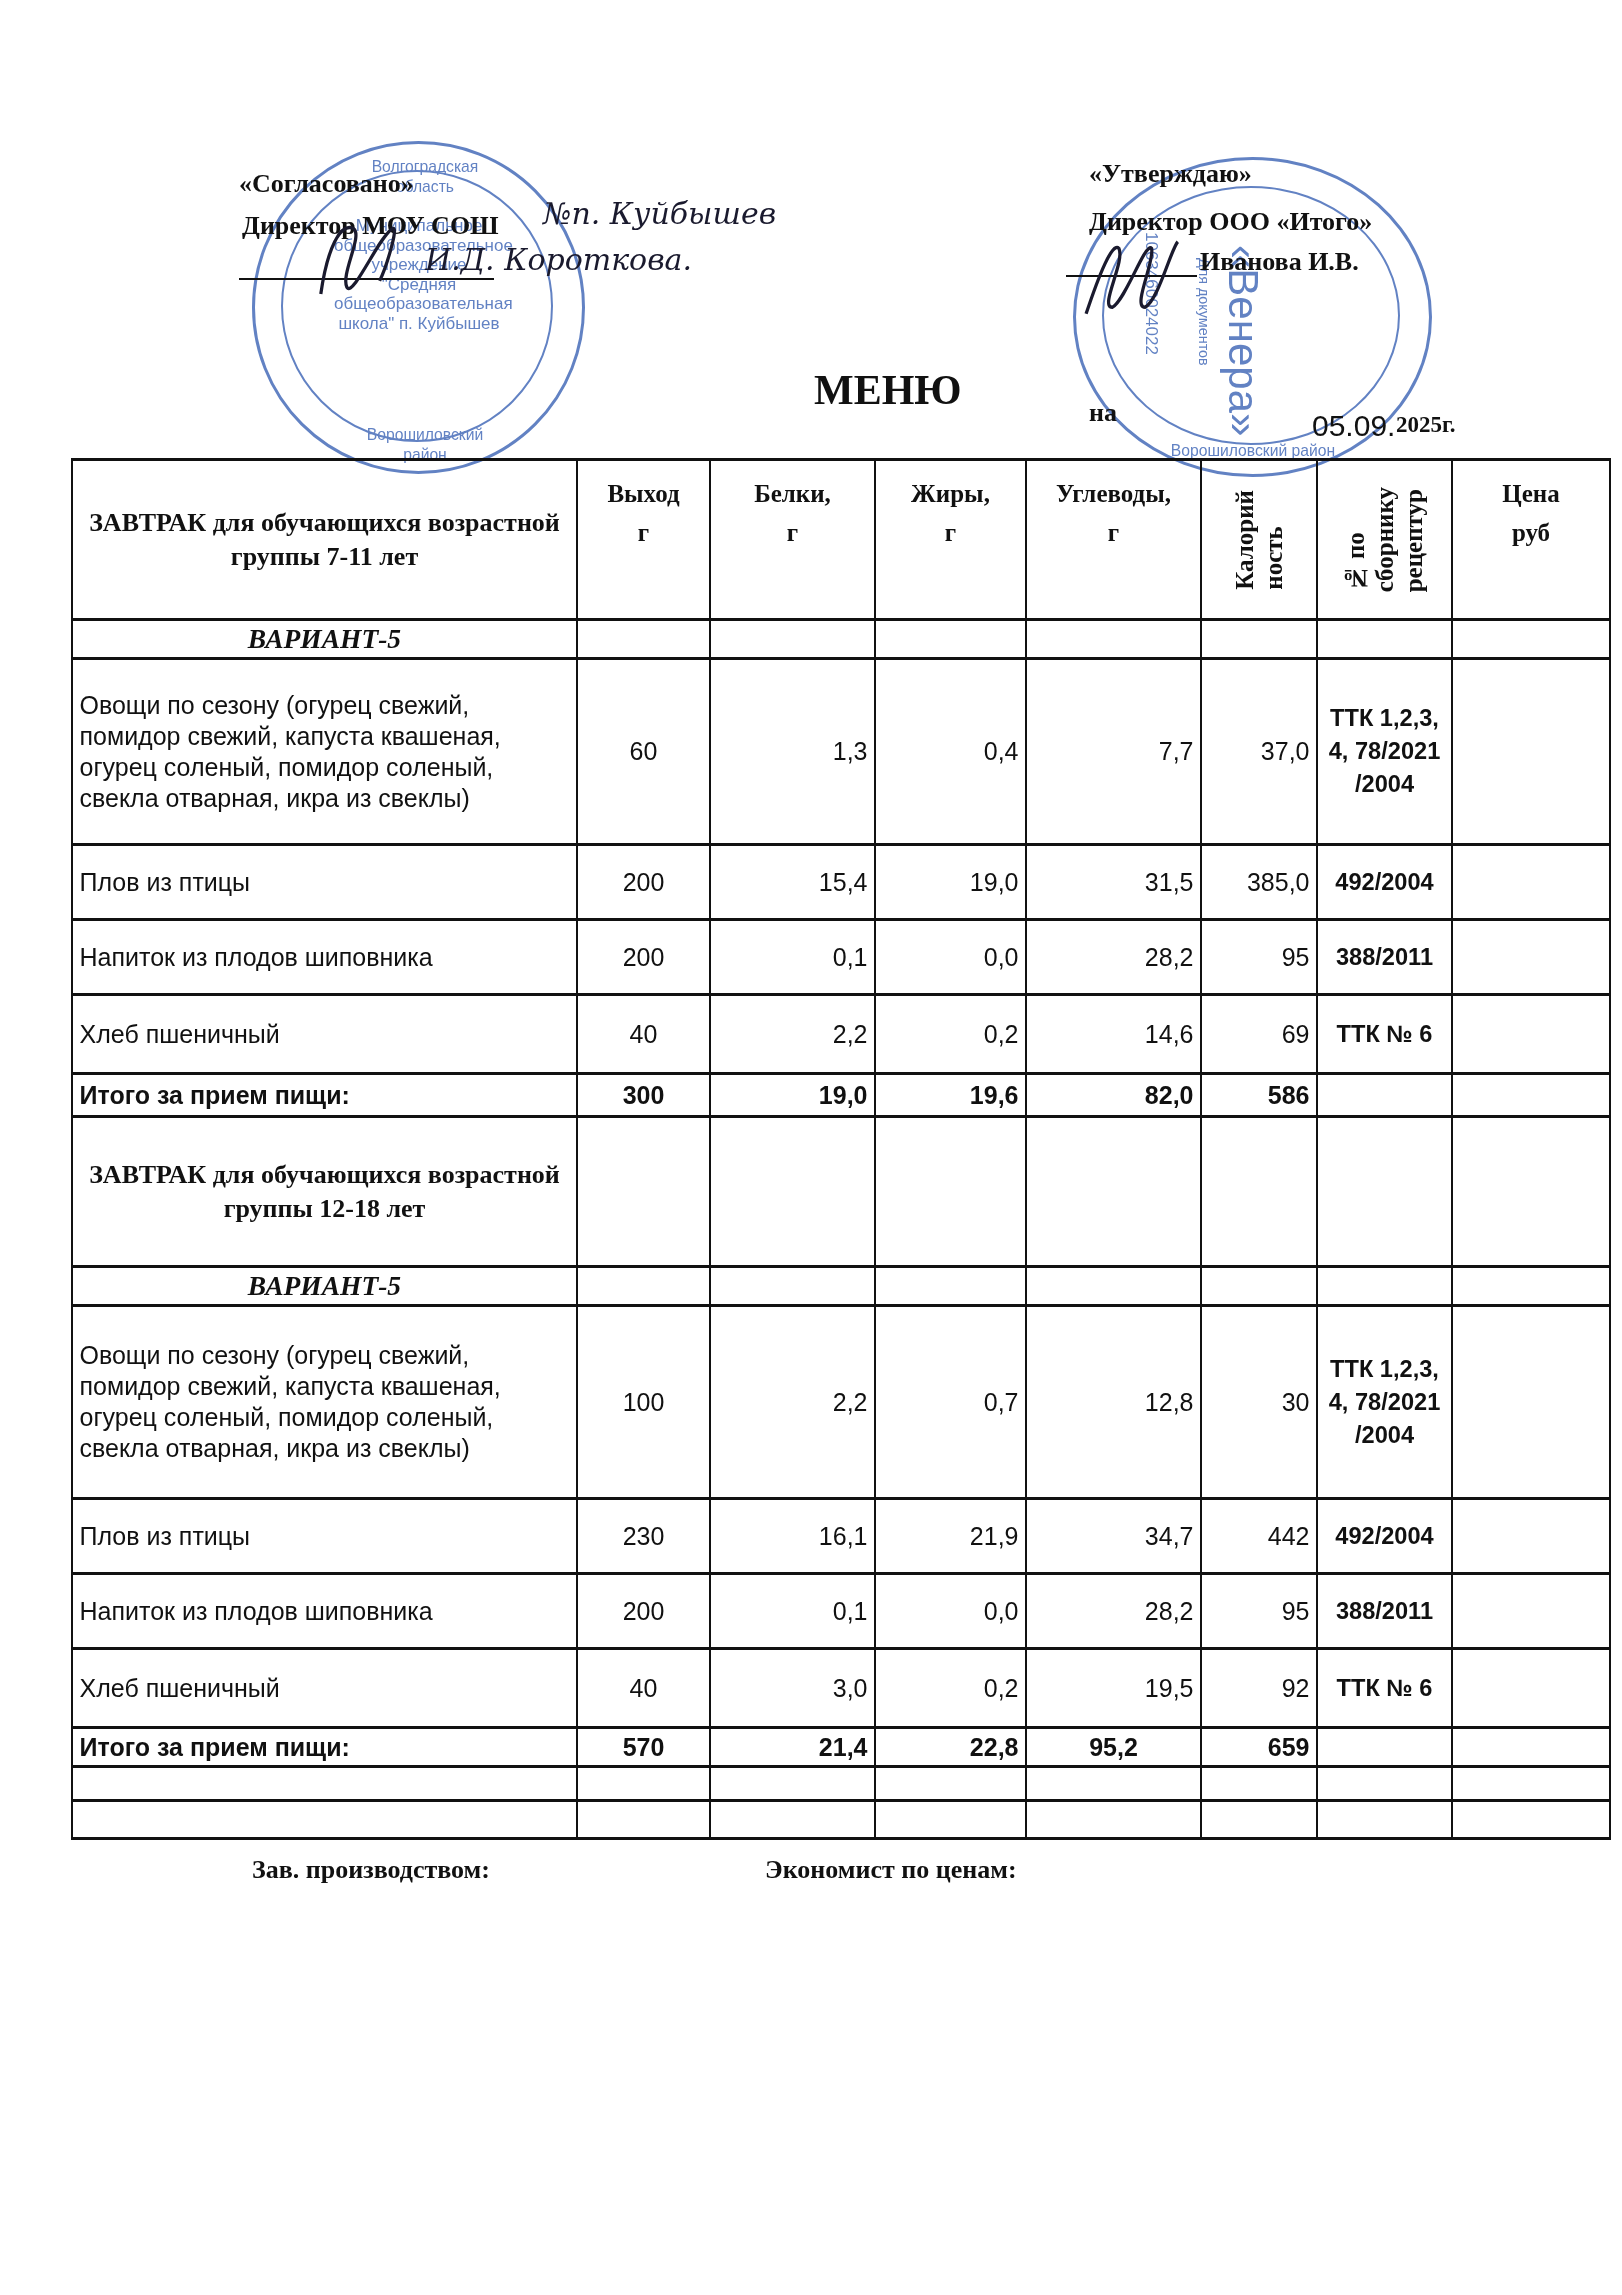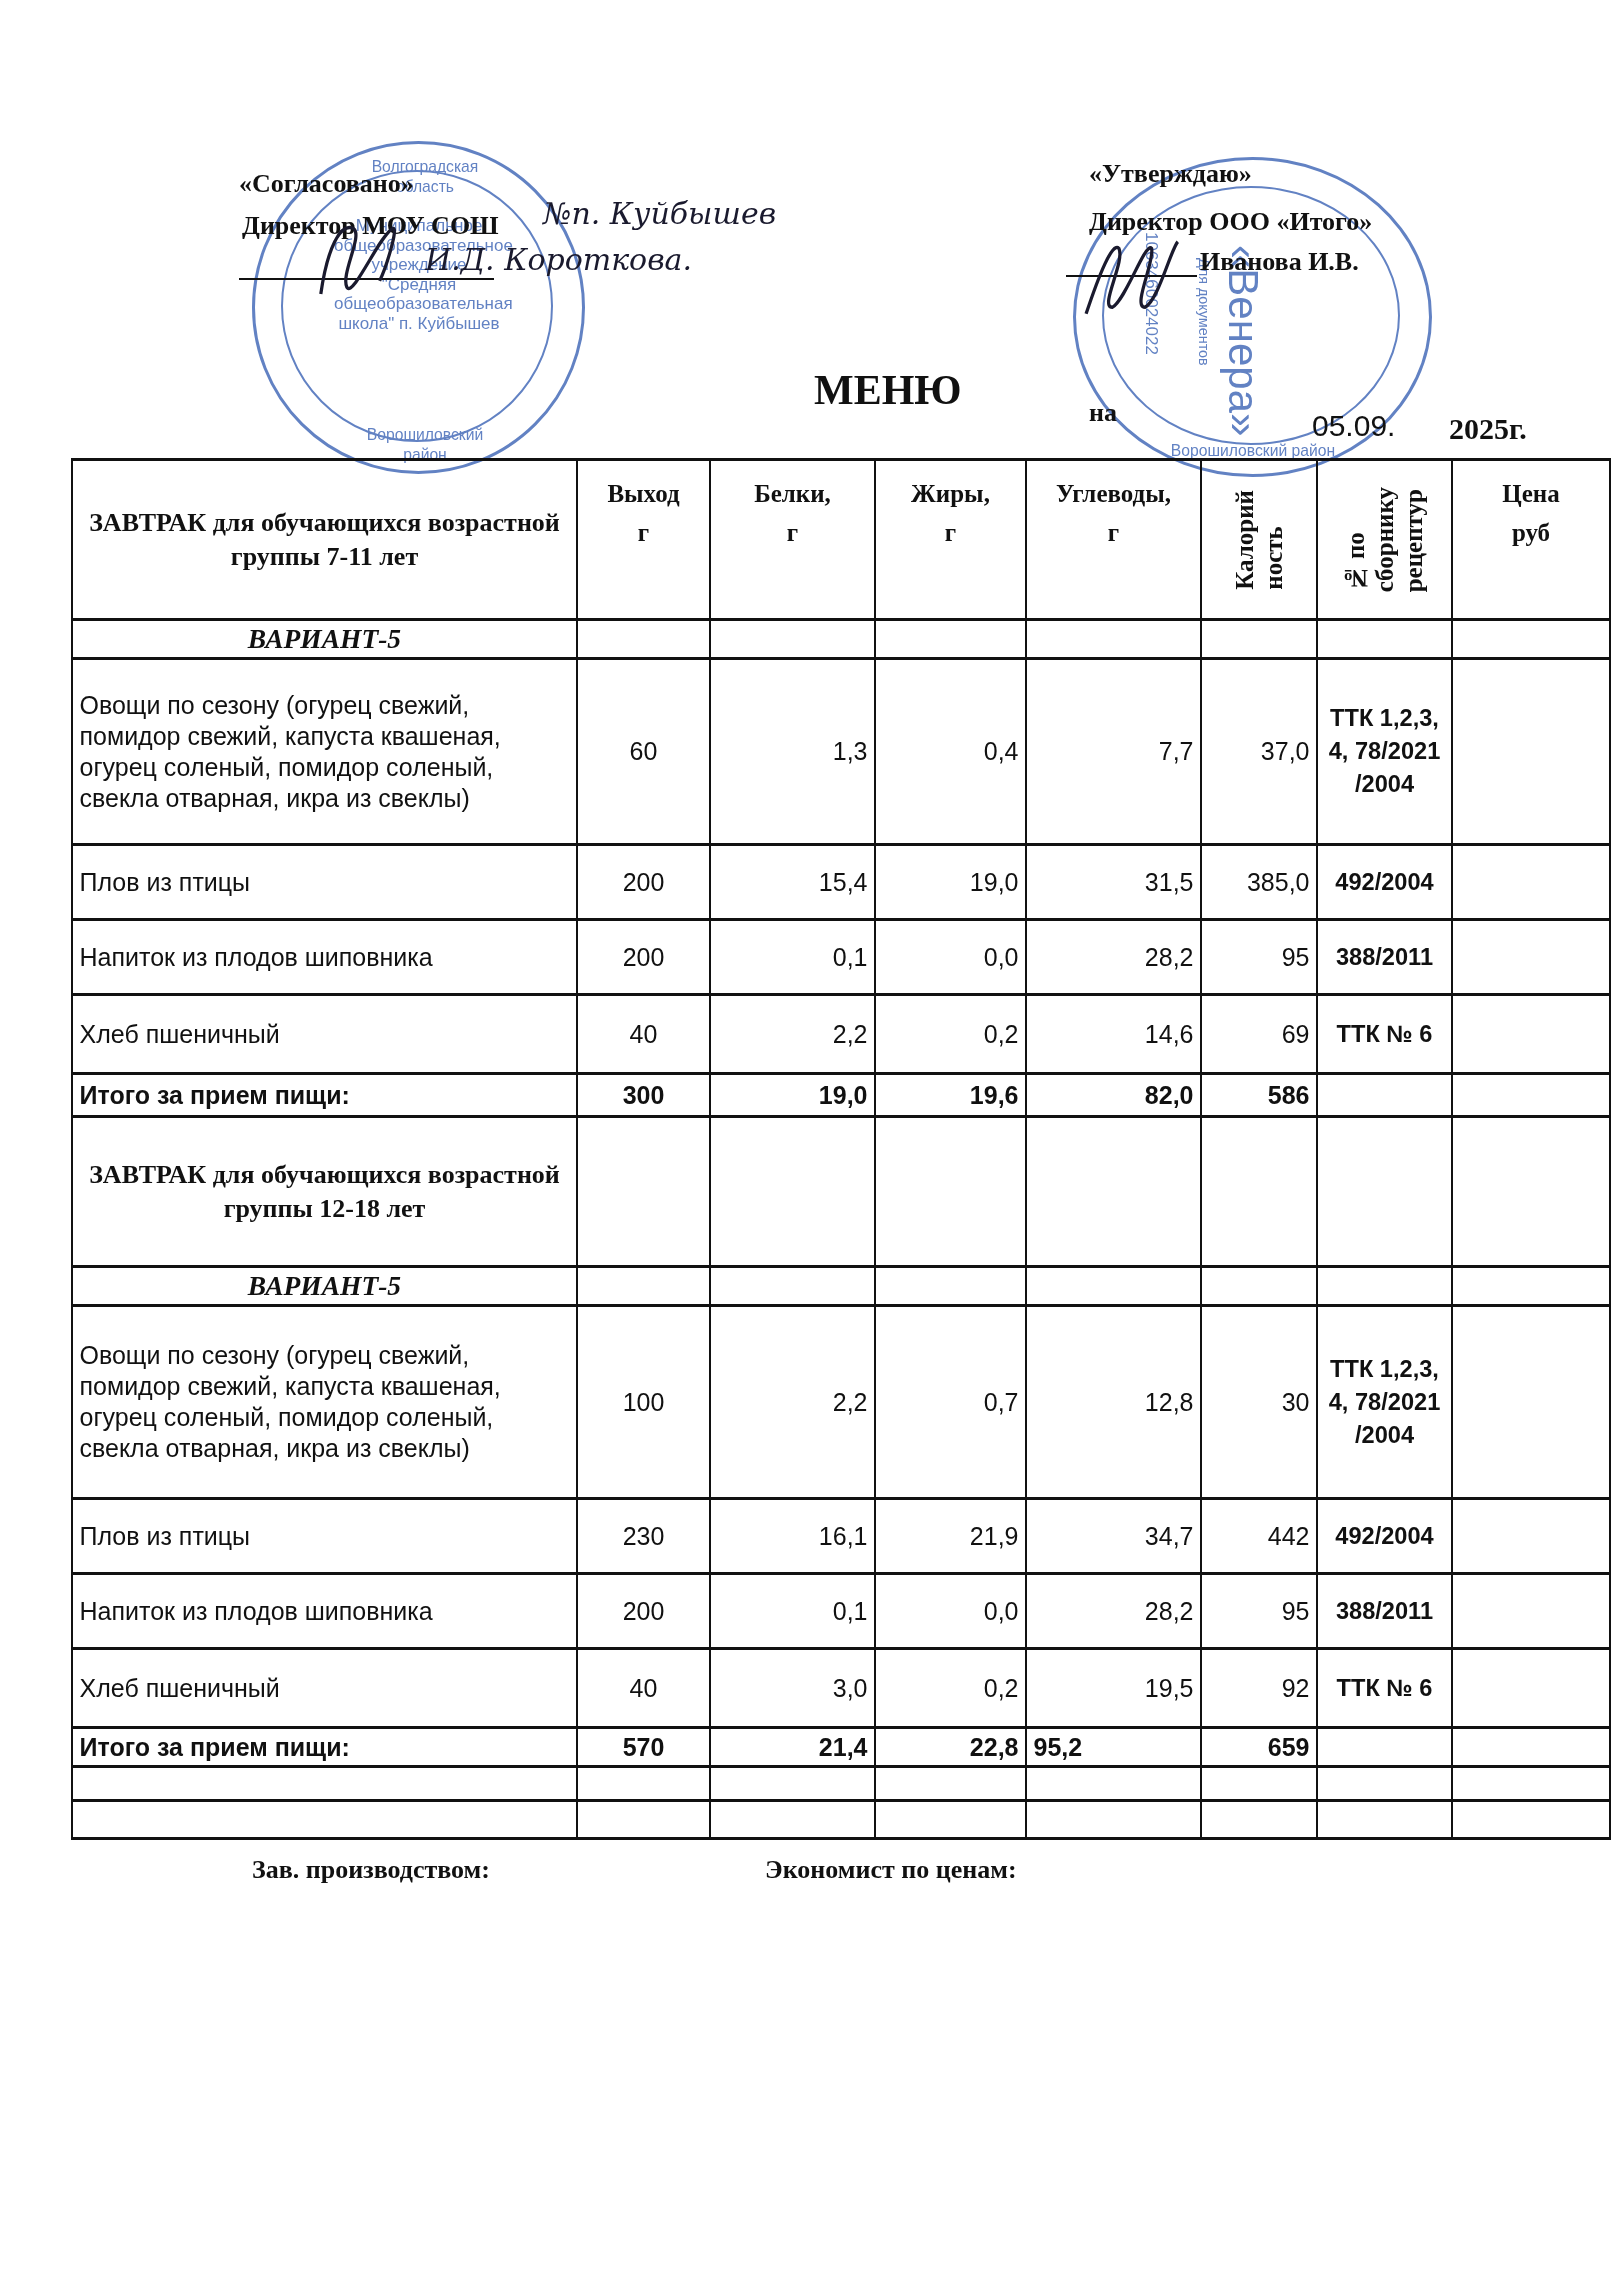--- a/index.html
+++ b/index.html
@@ -73,21 +73,21 @@
 <div class="abs serif-b approve" style="left:1200px; top:245px;">Иванова И.В.</div>
 <div class="sig-line" style="left:1066px; top:275px; width:131px;"></div>
 <svg class="abs" style="left:1073px; top:222px;" width="131" height="105" viewBox="0 0 200 160">
   <path d="M20 140 C 40 80, 60 30, 70 40 C 80 60, 40 130, 60 130 C 80 120, 110 30, 120 40 C 125 60, 90 130, 110 130 C 130 120, 150 40, 160 30" fill="none" stroke="#1a1a2e" stroke-width="5"></path>
 </svg>
 
 <div class="abs title" style="left:814px; top:366px;">МЕНЮ</div>
 
 <div class="abs serif-b" style="left:1089px; top:398px; font-size:26px;">на</div>
 <div class="abs" style="left:1312px; top:409px; font-size:30px; font-family:'Liberation Sans', sans-serif;">05.09.</div>
-<div class="abs serif-b" style="left:1449px; top:412px; font-size:30px;">2025г.</div>
+<div class="abs serif-b" style="left:1396px; top:412px; font-size:23px;">2025г.</div>
 
 <table class="menu">
   <colgroup>
     <col style="width:505px">
       <col style="width:133px">
       <col style="width:165px">
       <col style="width:151px">
       <col style="width:175px">
       <col style="width:116px">
       <col style="width:135px">
@@ -239,21 +239,21 @@
     <td class="num">19,5</td>
     <td class="num">92</td>
     <td class="code">ТТК № 6</td>
     <td></td>
   </tr>
   <tr class="thick" style="height:39px;">
     <td class="total">Итого за прием пищи:</td>
     <td class="total" style="text-align:center">570</td>
     <td class="total" style="text-align:right">21,4</td>
     <td class="total" style="text-align:right">22,8</td>
-    <td class="total" style="text-align:left">95,2</td>
+    <td class="total" style="text-align:center">95,2</td>
     <td class="total" style="text-align:right">659</td>
     <td></td>
         <td></td>
   </tr>
   <tr class="thick" style="height:34px;">
     <td></td>
         <td></td>
         <td></td>
         <td></td>
         <td></td>

